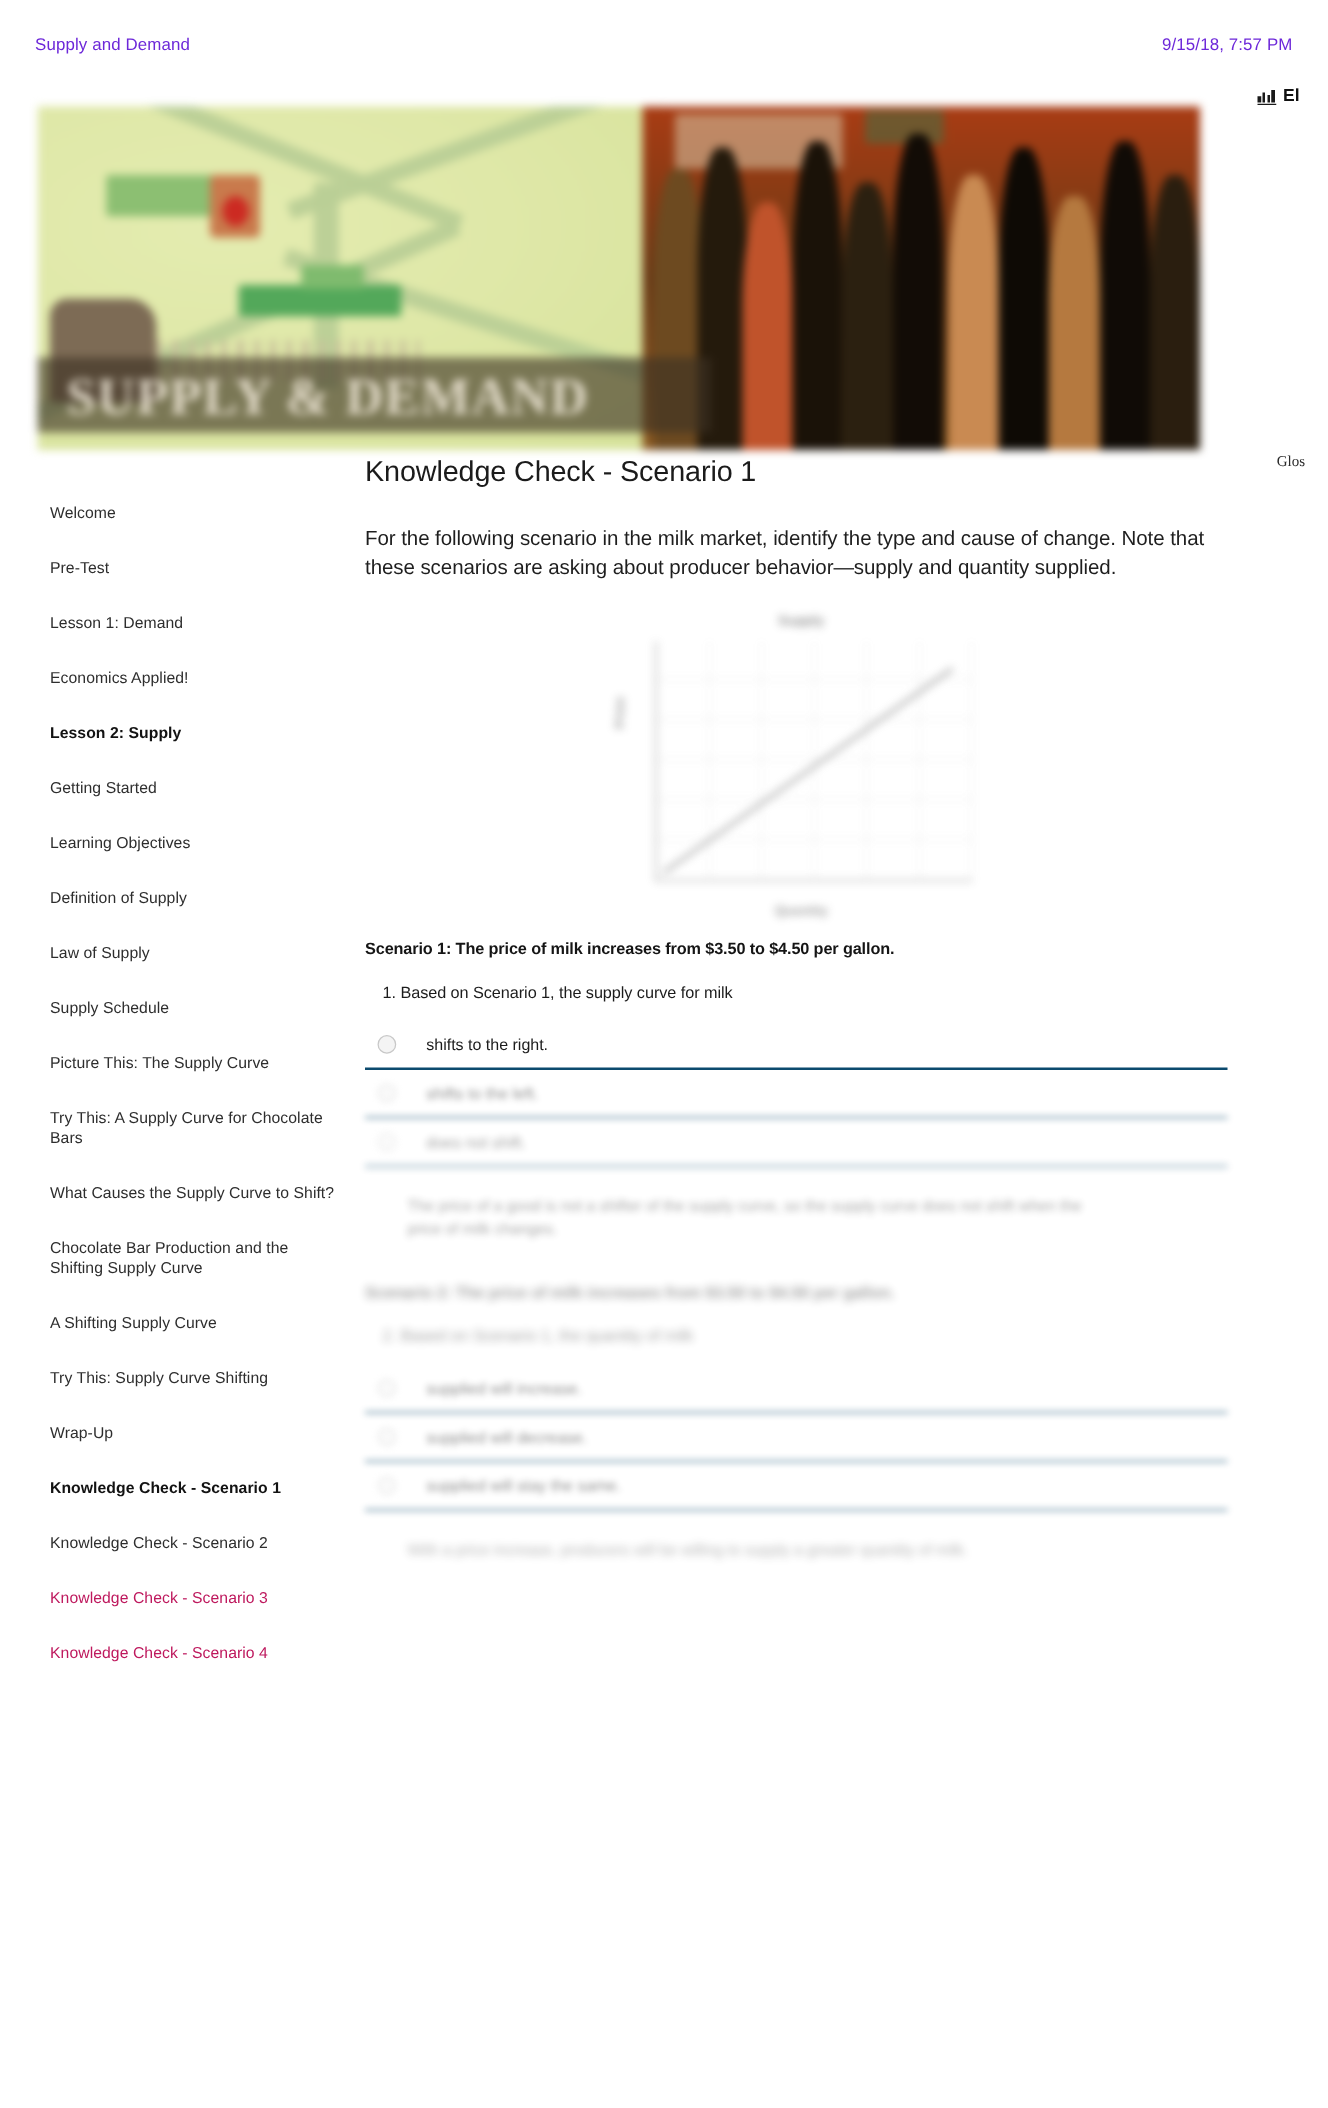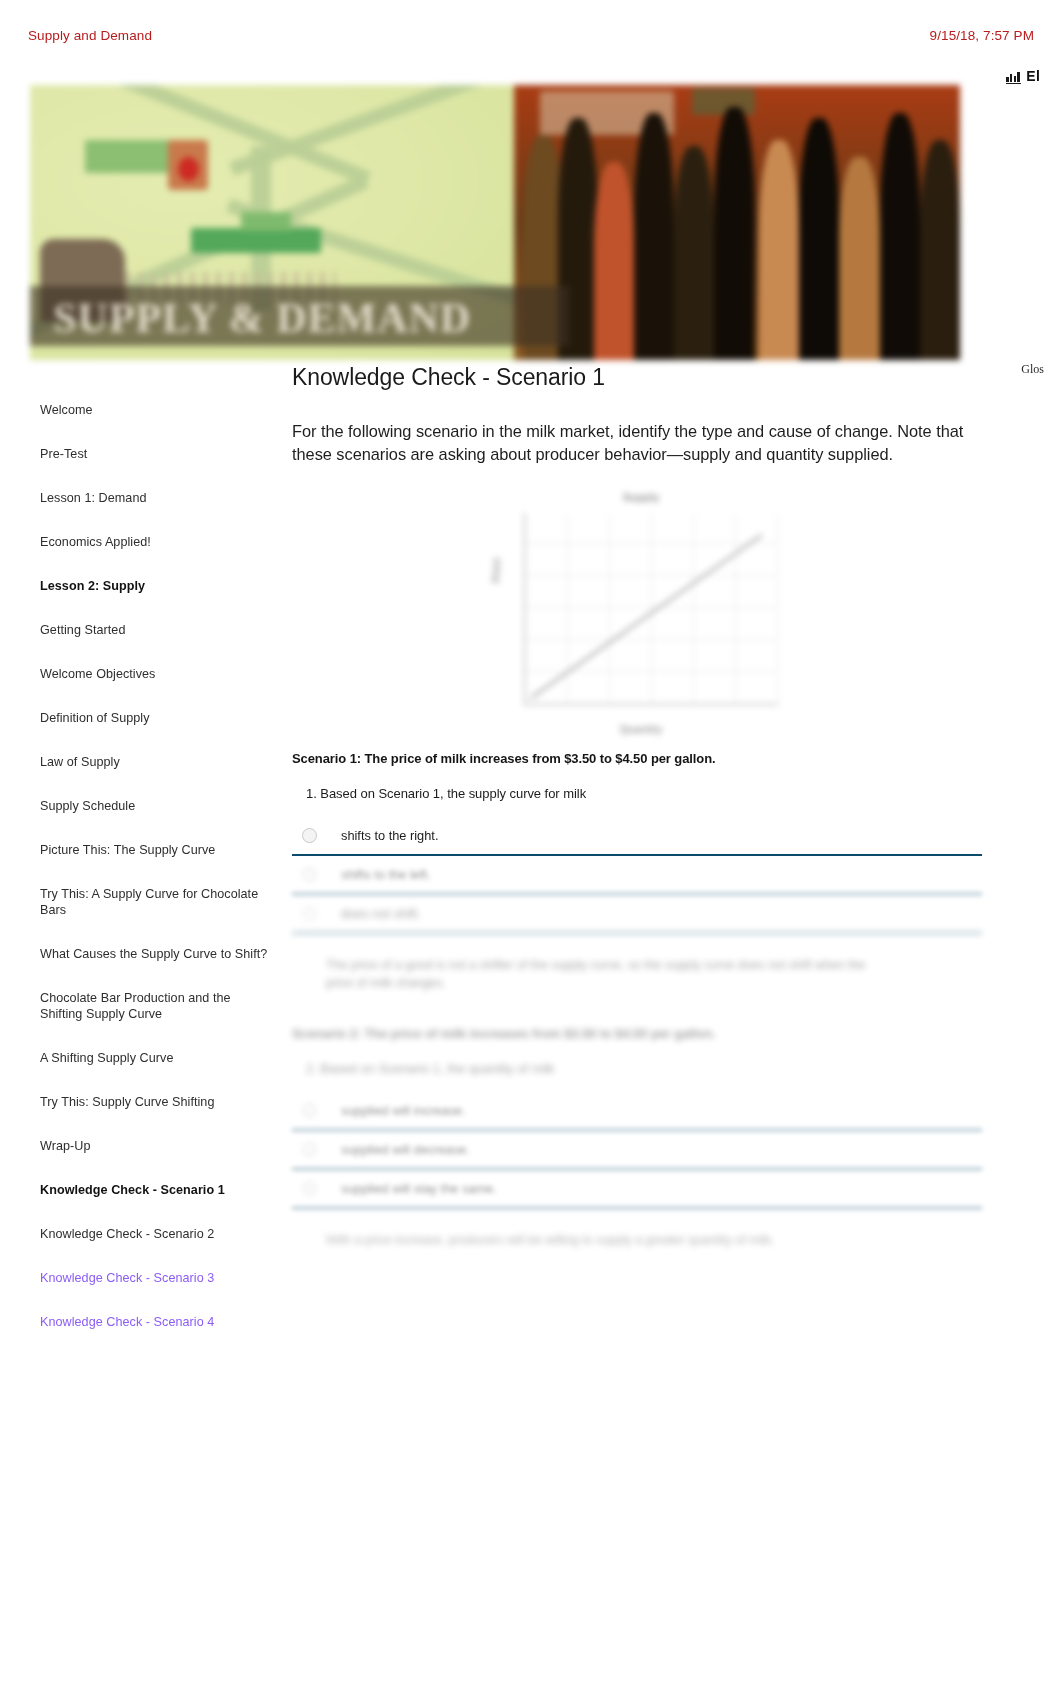--- a/index.html
+++ b/index.html
@@ -23,21 +23,21 @@
   
   .print-header {
     position: absolute;
     top: 22px; left: 0; right: 0;
     height: 26px;
     padding: 0 28px;
     display: flex;
     align-items: center;
     justify-content: space-between;
     font-size: 13.5px;
-    color: #b91c1c;
+    color: #6d28d9;
   }
   .print-header .doc-title { letter-spacing: .1px; }
   .print-header .doc-date  { letter-spacing: .1px; }
 
   
   .top-badge {
     position: absolute;
     top: 68px;
     right: 22px;
     display: flex;
@@ -216,21 +216,21 @@
     padding-right: 14px;
   }
   .nav-item {
     font-size: 12.6px;
     line-height: 16px;
     color: #2e2e2e;
     padding: 14px 0;
     letter-spacing: .05px;
   }
   .nav-item.current { font-weight: 700; color: #121212; }
-  .nav-item.dim     { color: #8b5cf6; }
+  .nav-item.dim     { color: #be185d; }
 
   
   .content {
     position: absolute;
     left: 292px;
     top: 362px;
     width: 690px;
   }
   .page-title {
     font-size: 23px;
@@ -441,21 +441,21 @@
 
   <div class="glossary-link">Glos</div>
 
   <nav class="sidebar">
     <div class="nav-item">Welcome</div>
     <div class="nav-item">Pre-Test</div>
     <div class="nav-item">Lesson 1: Demand</div>
     <div class="nav-item">Economics Applied!</div>
     <div class="nav-item current">Lesson 2: Supply</div>
     <div class="nav-item">Getting Started</div>
-    <div class="nav-item">Welcome Objectives</div>
+    <div class="nav-item">Learning Objectives</div>
     <div class="nav-item">Definition of Supply</div>
     <div class="nav-item">Law of Supply</div>
     <div class="nav-item">Supply Schedule</div>
     <div class="nav-item">Picture This: The Supply Curve</div>
     <div class="nav-item">Try This: A Supply Curve for Chocolate Bars</div>
     <div class="nav-item">What Causes the Supply Curve to Shift?</div>
     <div class="nav-item">Chocolate Bar Production and the Shifting Supply Curve</div>
     <div class="nav-item">A Shifting Supply Curve</div>
     <div class="nav-item">Try This: Supply Curve Shifting</div>
     <div class="nav-item">Wrap-Up</div>

